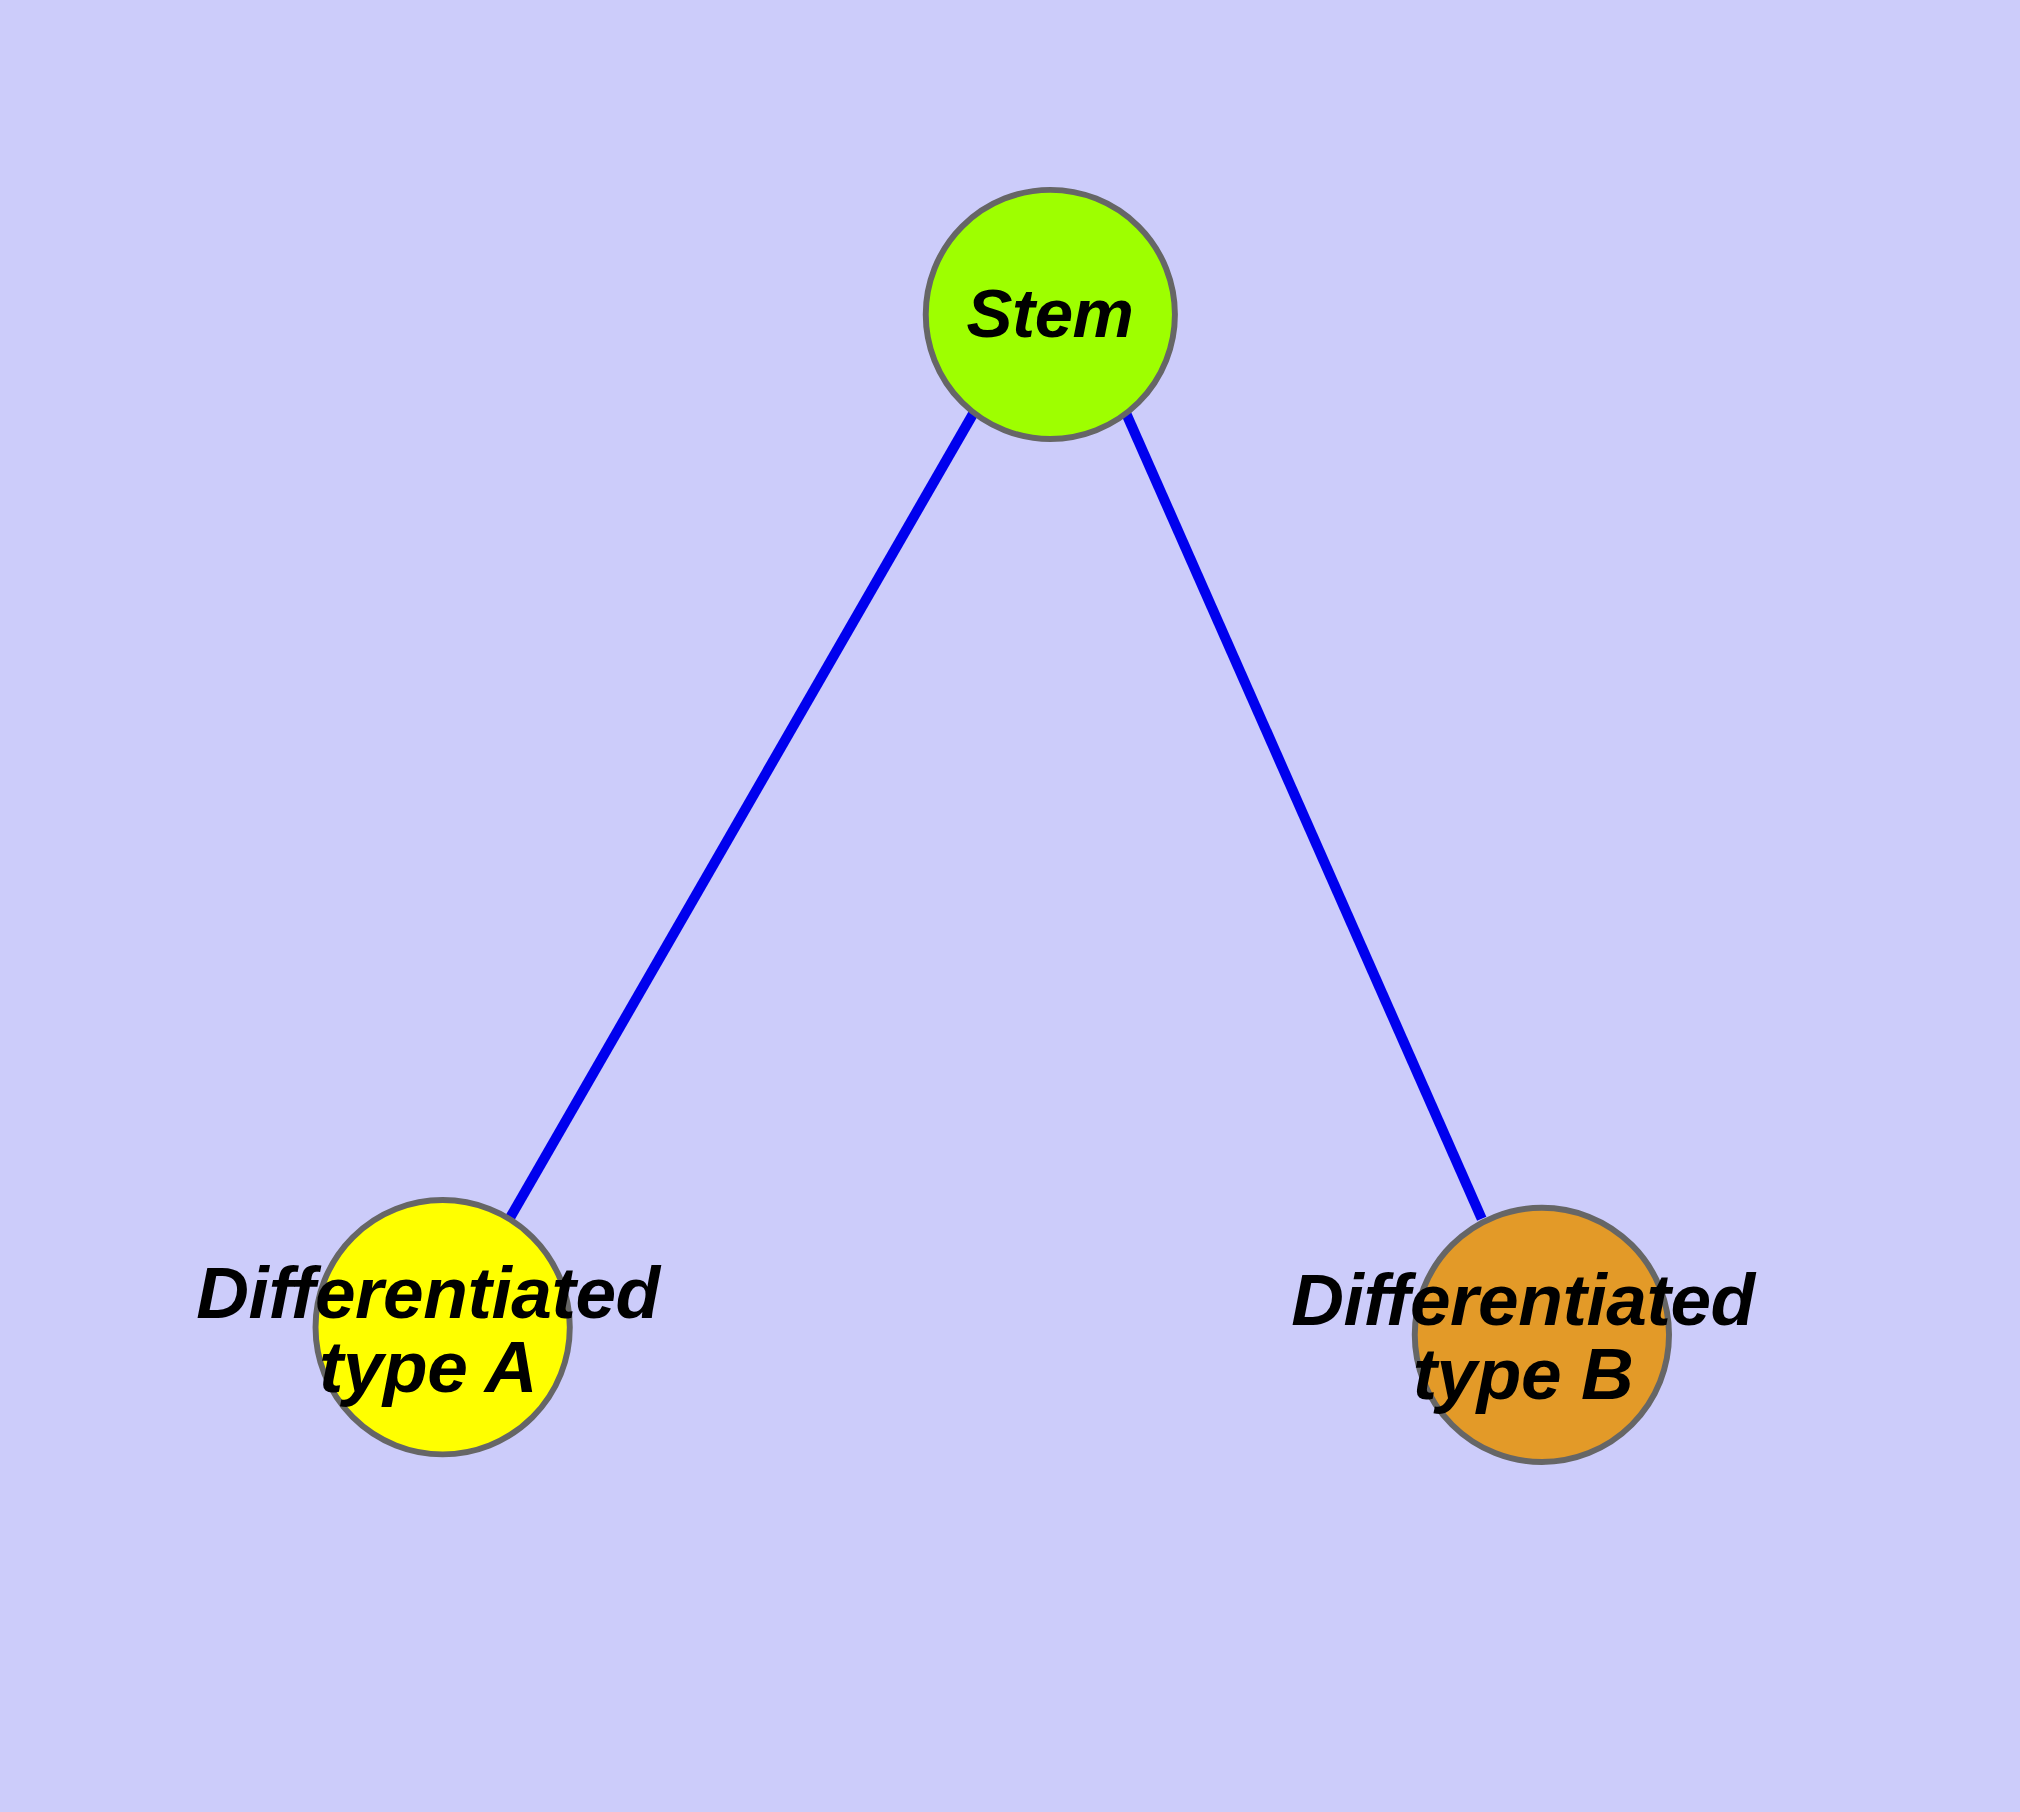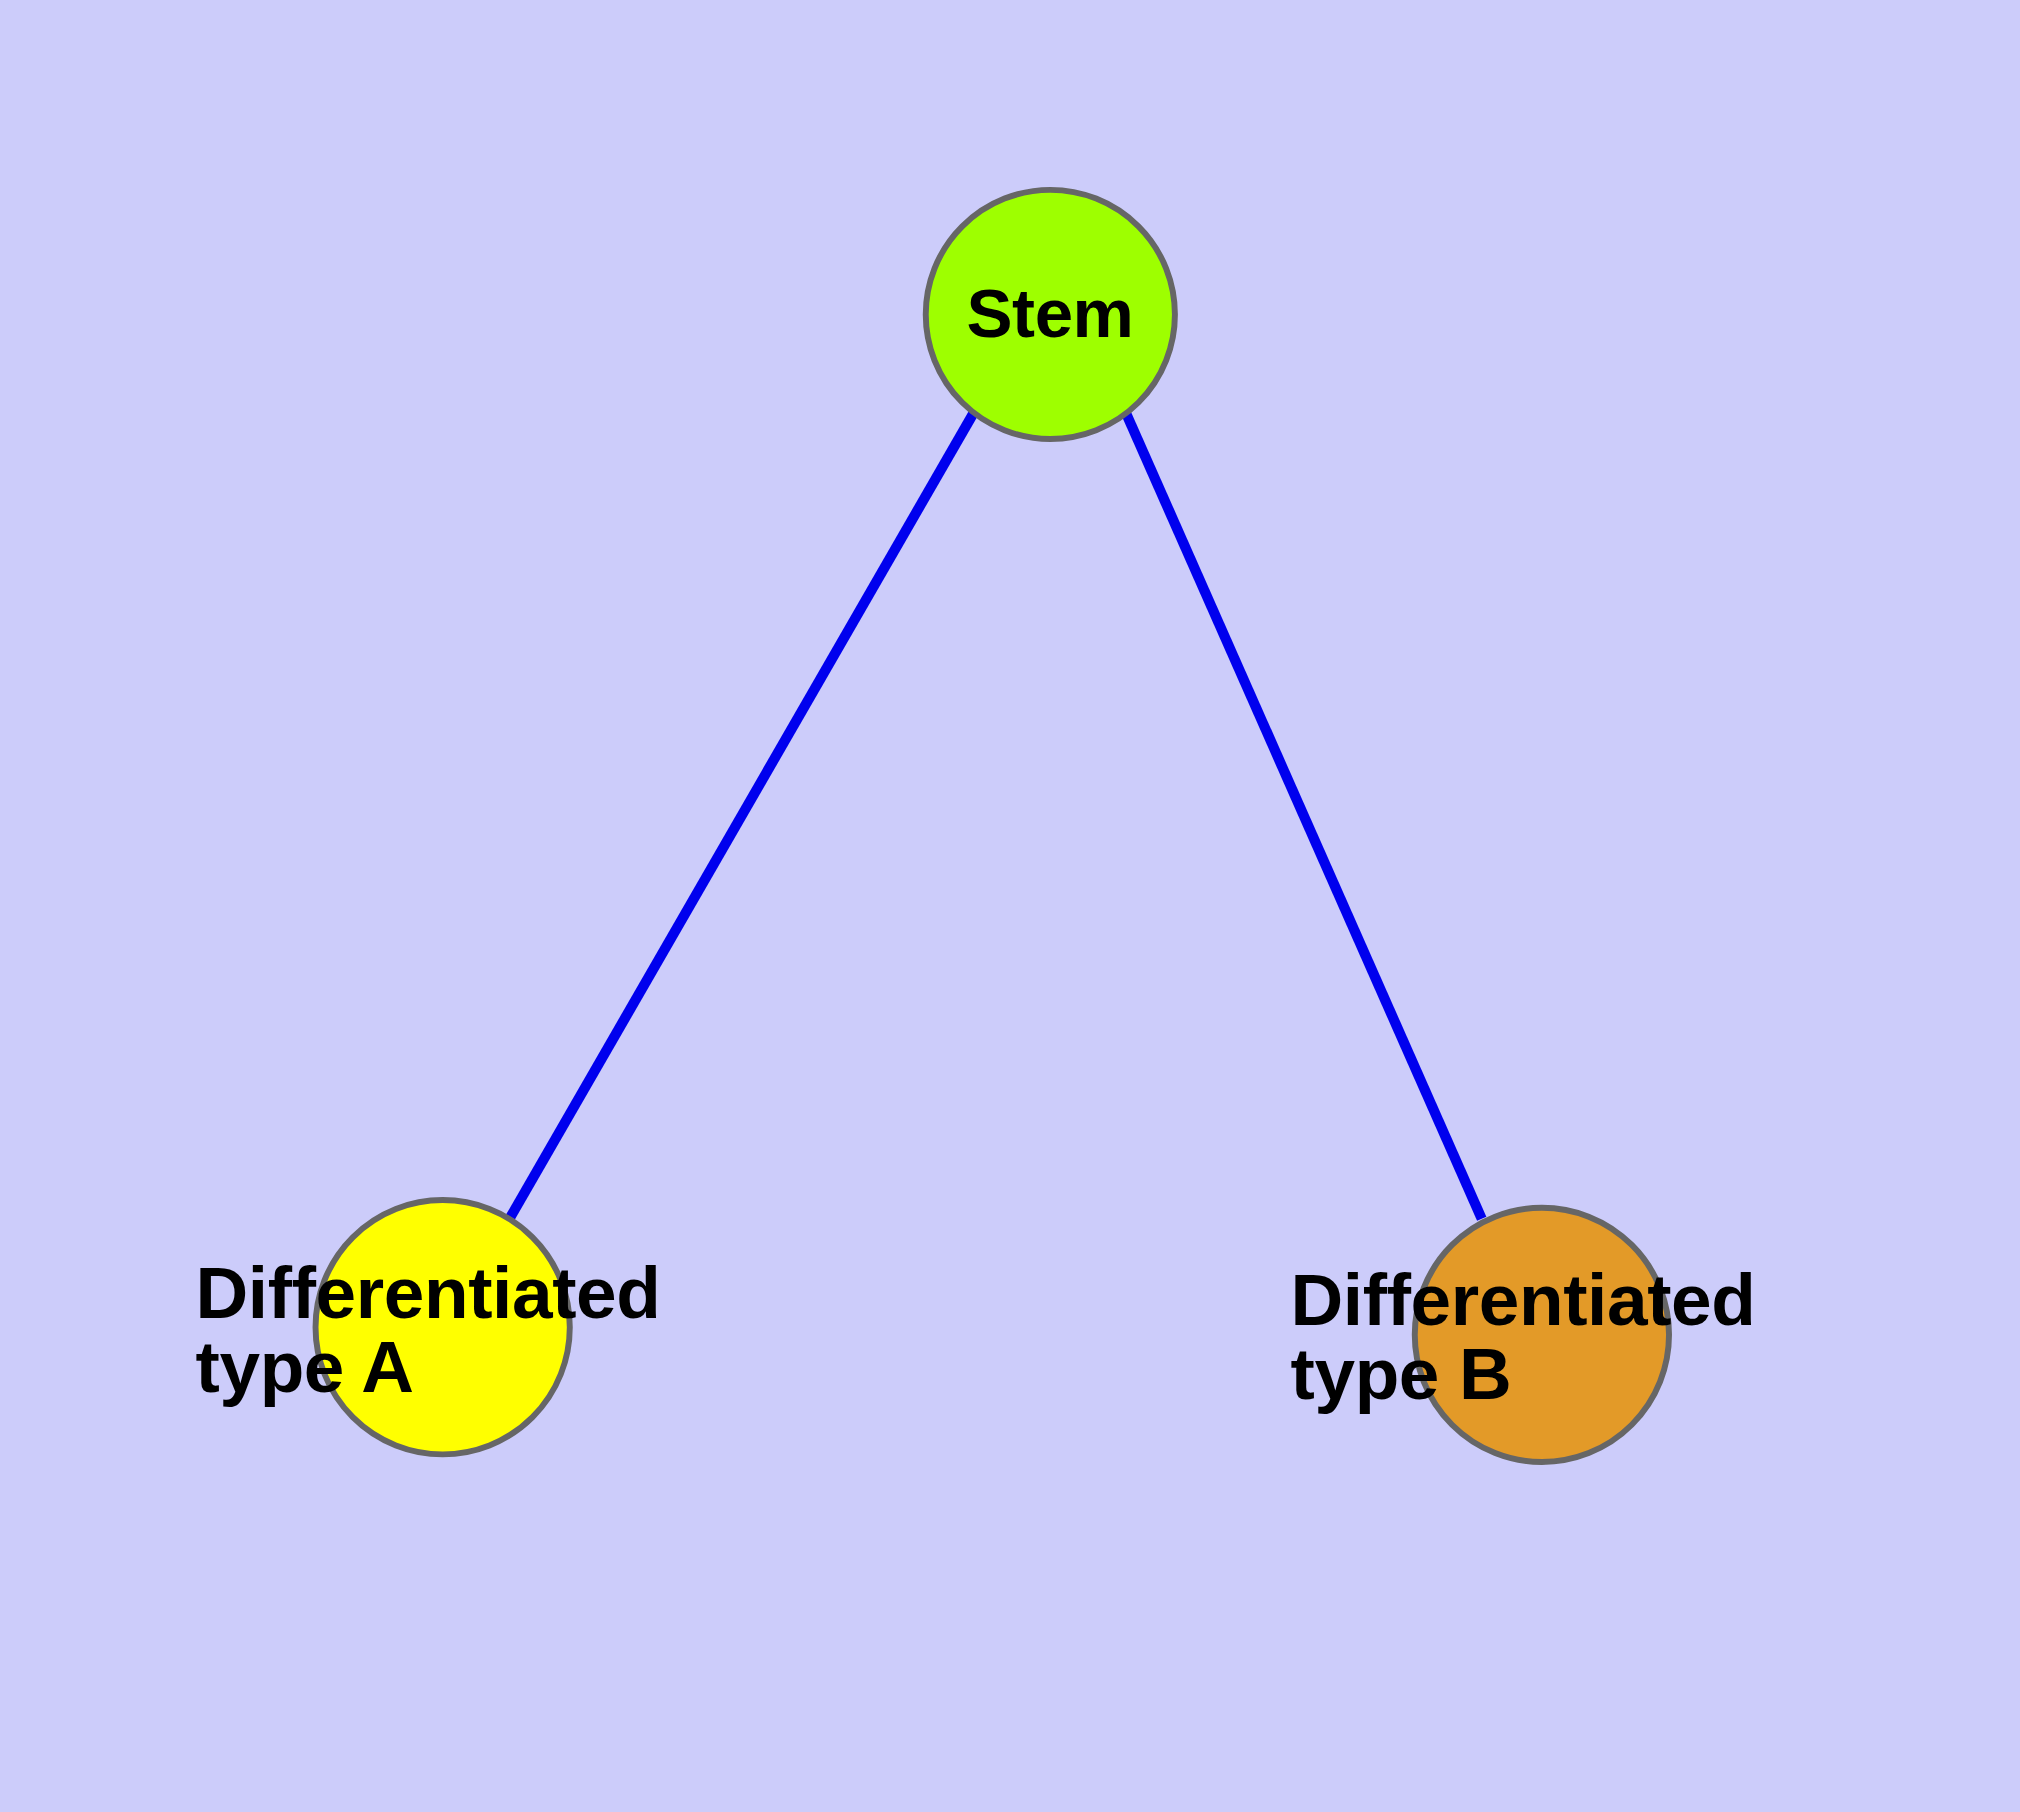--- a/index.html
+++ b/index.html
@@ -21,24 +21,26 @@
     top: 0;
     width: 2021px;
     height: 1812px;
     display: block;
   }
   .node-label {
     position: absolute;
     color: #000000;
     font-family: "Liberation Sans", sans-serif;
     font-weight: bold;
+    text-align: center;
     white-space: pre;
     line-height: 1.02;
     pointer-events: none;
     letter-spacing: -0.4px;
+    font-style: italic;
   }
   #label-stem {
     font-size: 69px;
     left: 1050px;
     top: 314px;
     transform: translate(-50%, -50%);
   }
   #label-type-a {
     font-size: 73px;
     left: 428px;

